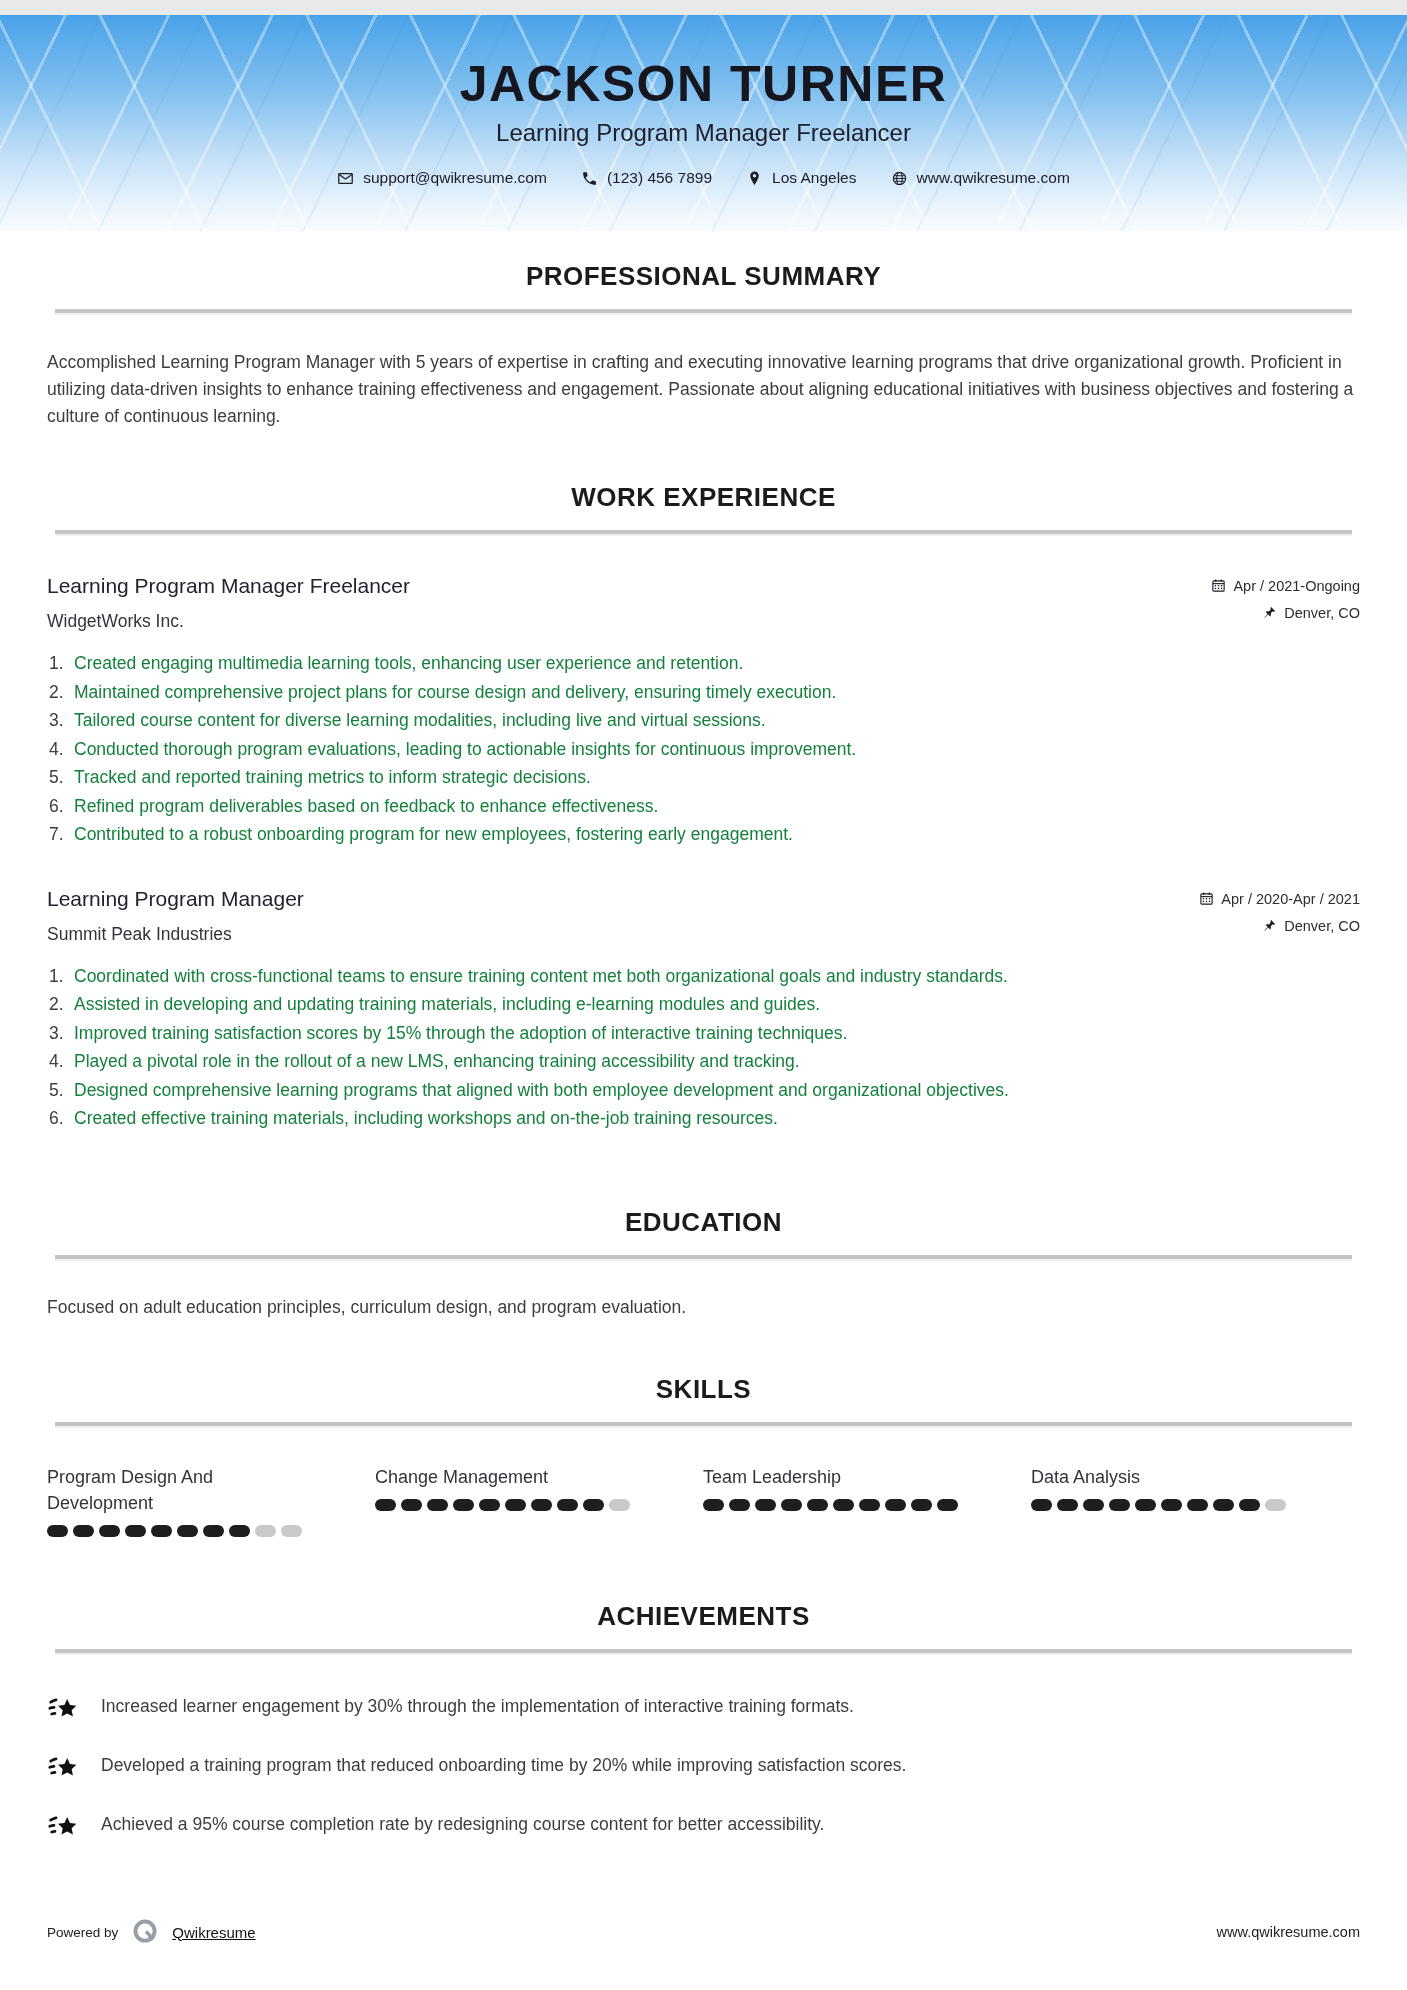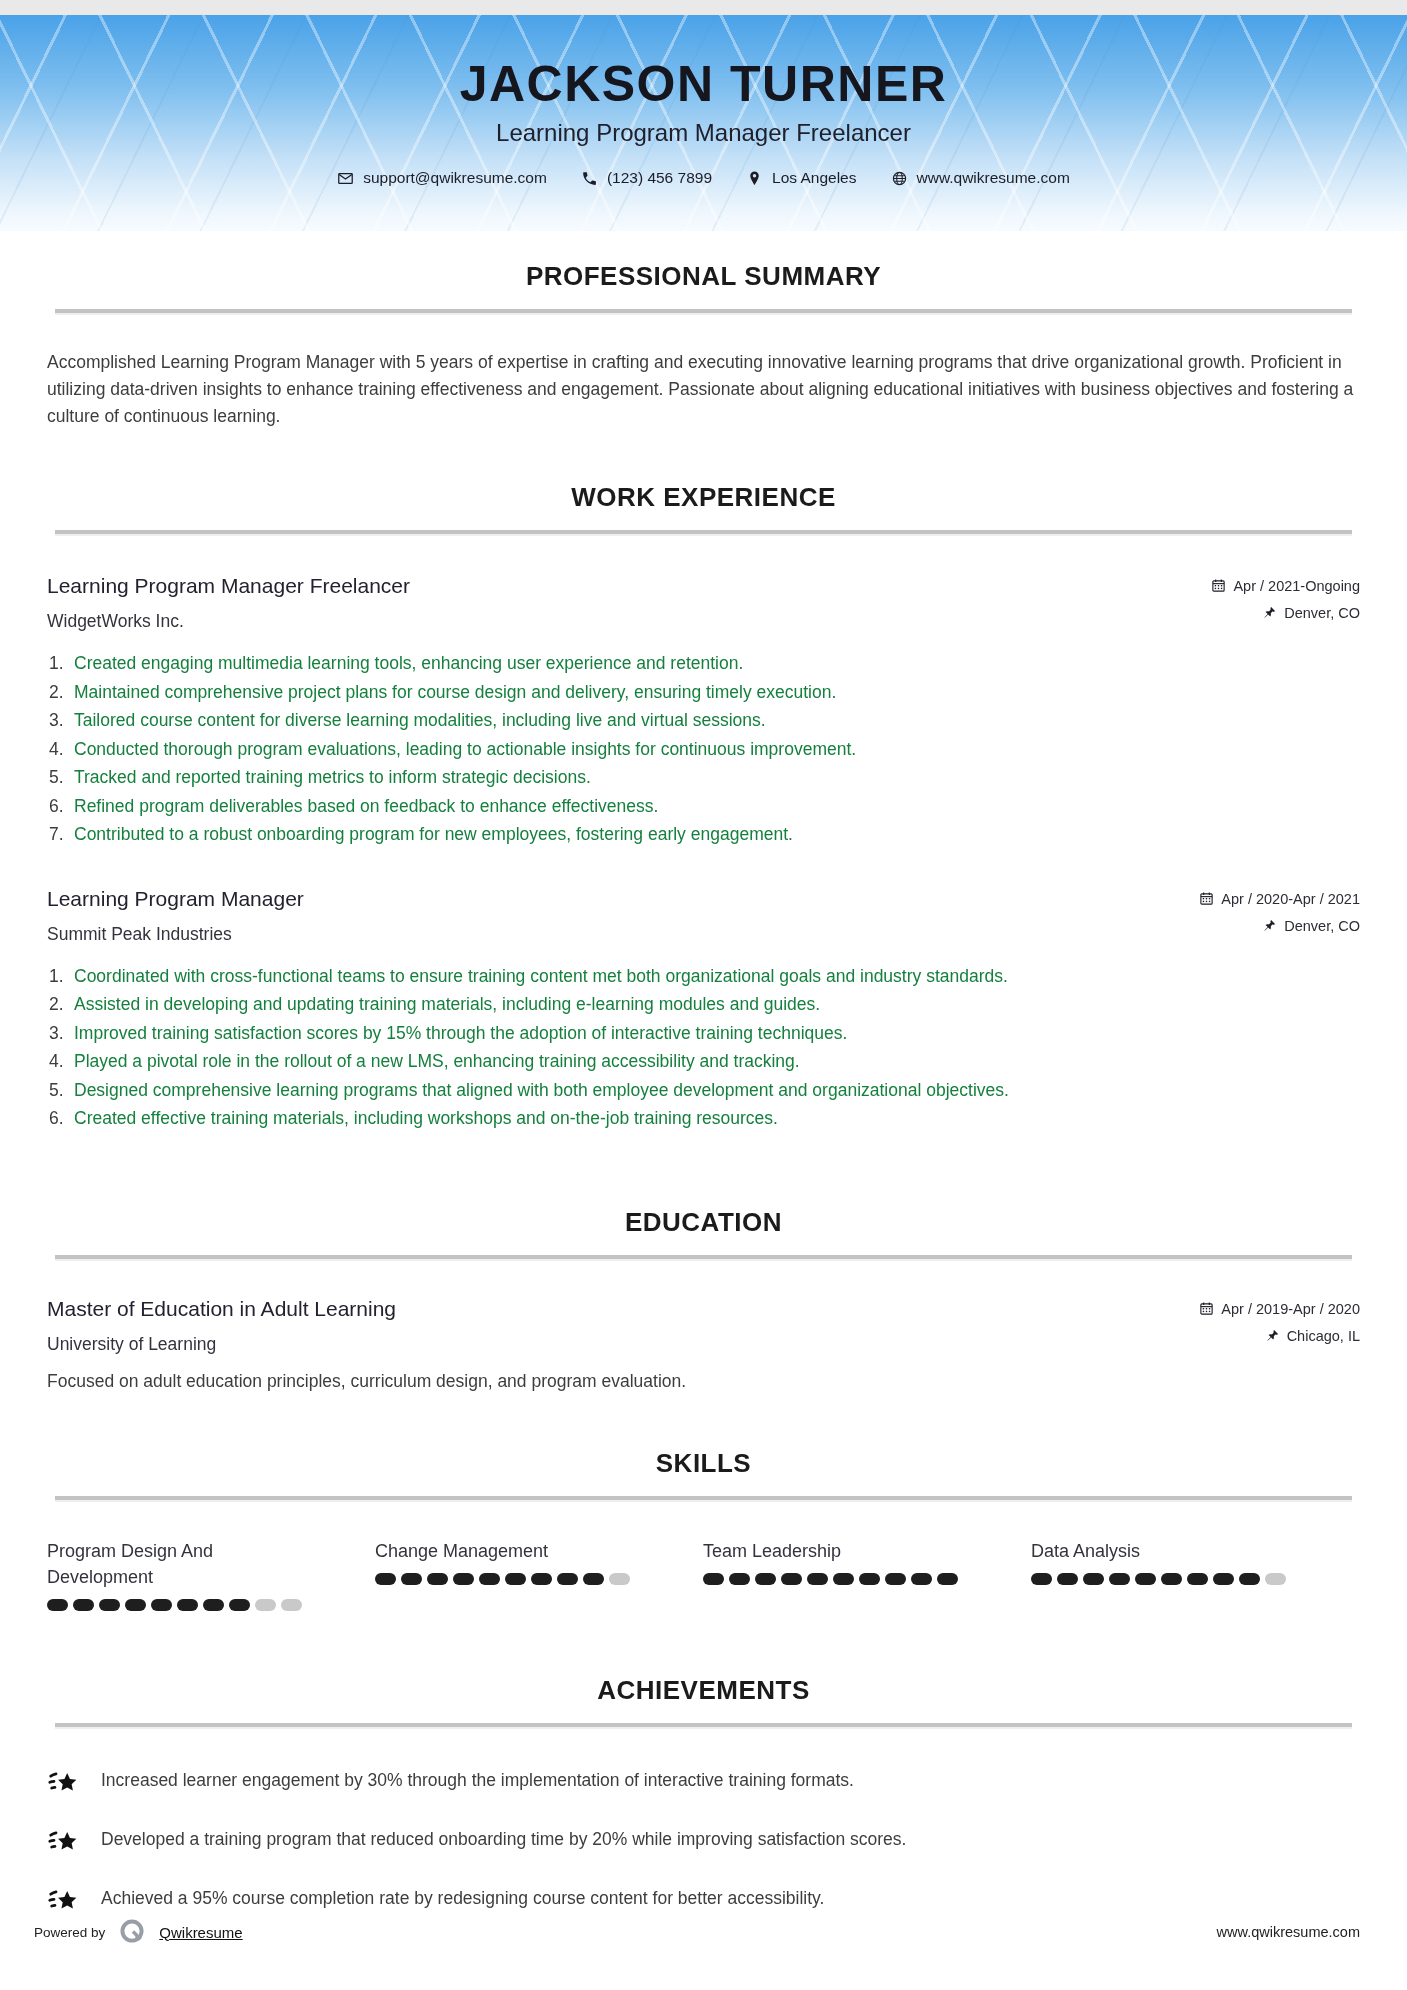--- a/index.html
+++ b/index.html
@@ -110,21 +110,21 @@
 
   .ach-title { margin-top: 64px; }
   .ach-list { margin-top: 36px; }
   .ach-item { display: flex; align-items: center; gap: 20px; margin-bottom: 27px; }
   .ach-icon { width: 34px; height: 32px; flex: 0 0 auto; color: #111; }
   .ach-text { font-size: 17.5px; color: #3d3d3d; line-height: 27px; }
 
   
   .footer {
     position: absolute;
-    left: 34px; right: 47px; bottom: 58px;
+    left: 47px; right: 47px; bottom: 58px;
     display: flex; justify-content: space-between; align-items: center;
   }
   .footer-left { display: flex; align-items: center; gap: 12px; }
   .powered-by { font-size: 13.5px; color: #222; }
   .qlogo { width: 30px; height: 30px; }
   .brand-link { font-size: 15px; color: #111; text-decoration: underline; font-weight: 500; }
   .footer-site { font-size: 14.5px; color: #222; }
   .bottom-strip {
     position: absolute; left: 0; right: 0; bottom: 0;
     height: 13px; background: #f3f3f3;
@@ -282,40 +282,20 @@
         <li>Played a pivotal role in the rollout of a new LMS, enhancing training accessibility and tracking.</li>
         <li>Designed comprehensive learning programs that aligned with both employee development and organizational objectives.</li>
         <li>Created effective training materials, including workshops and on-the-job training resources.</li>
       </ol>
     </div>
 
     <div class="sec-title edu-title">EDUCATION</div>
     <div class="sec-divider"></div>
 
     <div class="edu-block">
-      <div class="job-head">
-        <div>
-          <div class="job-role">Master of Education in Adult Learning</div>
-          <div class="job-company">University of Learning</div>
-        </div>
-        <div class="job-meta">
-          <div class="meta-line">
-            <svg class="micon" viewBox="0 0 24 24">
-                <use href="#i-calendar"></use>
-              </svg>
-            <span>Apr / 2019-Apr / 2020</span>
-          </div>
-          <div class="meta-line">
-            <svg class="micon" viewBox="0 0 24 24">
-                <use href="#i-pushpin"></use>
-              </svg>
-            <span>Chicago, IL</span>
-          </div>
-        </div>
-      </div>
       <div class="edu-desc">Focused on adult education principles, curriculum design, and program evaluation.</div>
     </div>
 
     <div class="sec-title skills-title">SKILLS</div>
     <div class="sec-divider"></div>
 
     <div class="skills-grid">
       <div class="skill">
         <div class="skill-name">Program Design And Development</div>
         <div class="dots">

